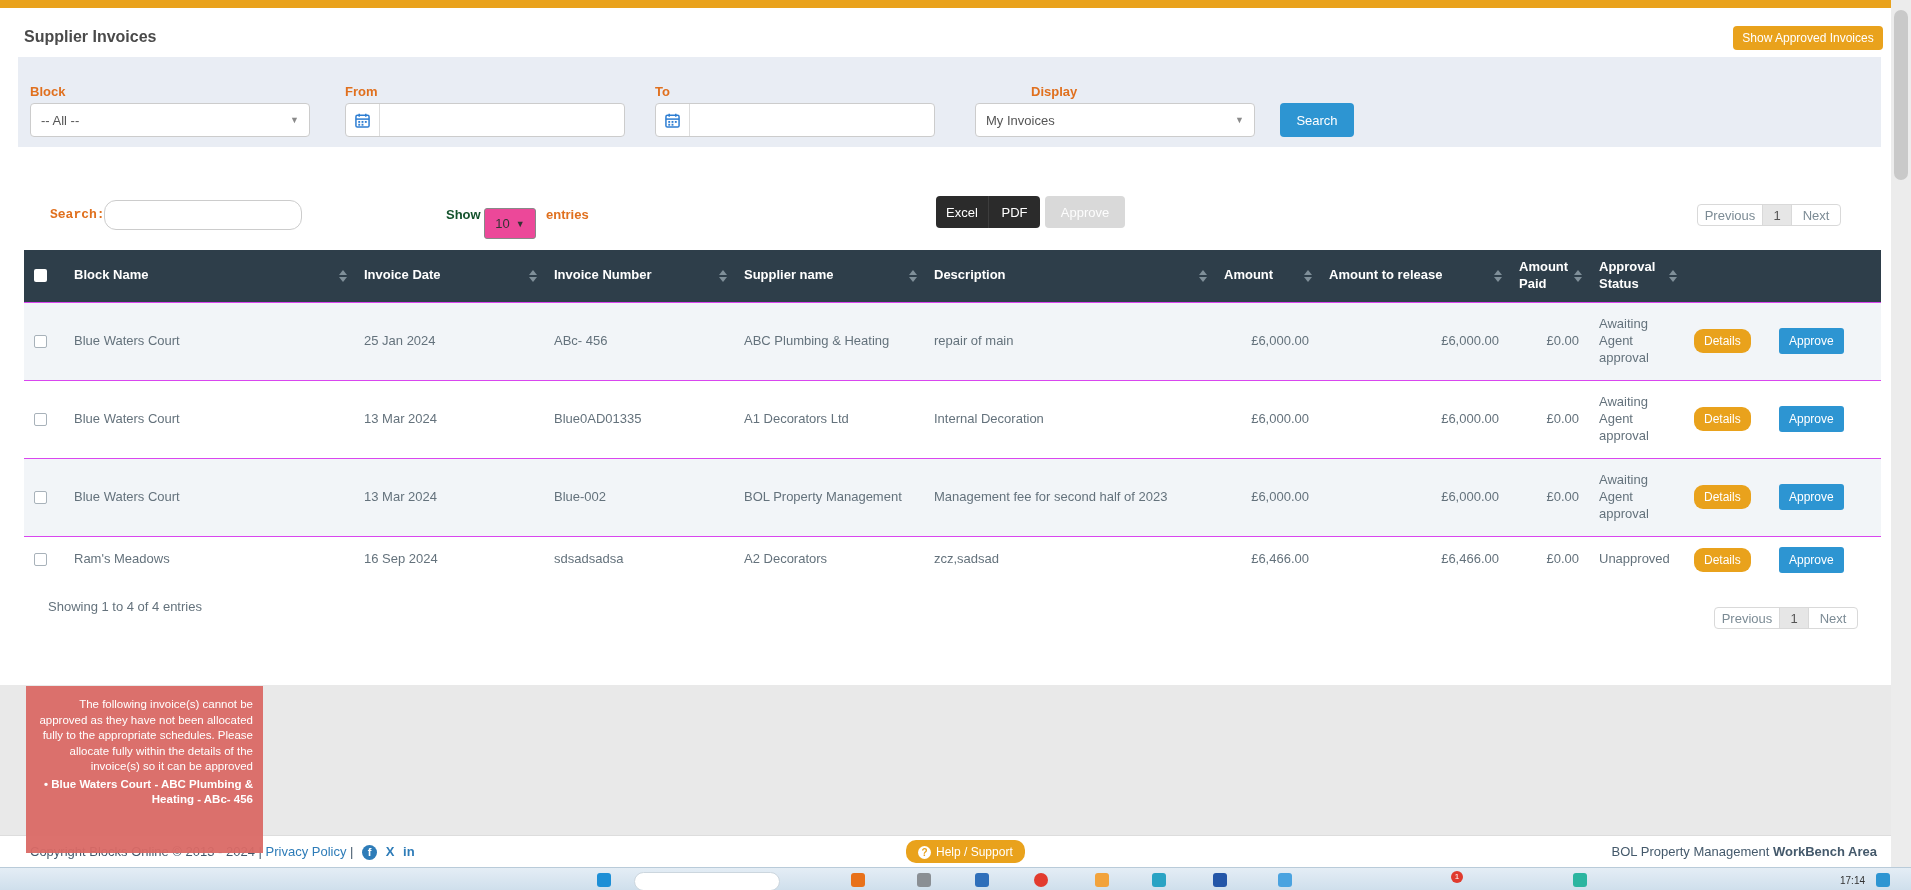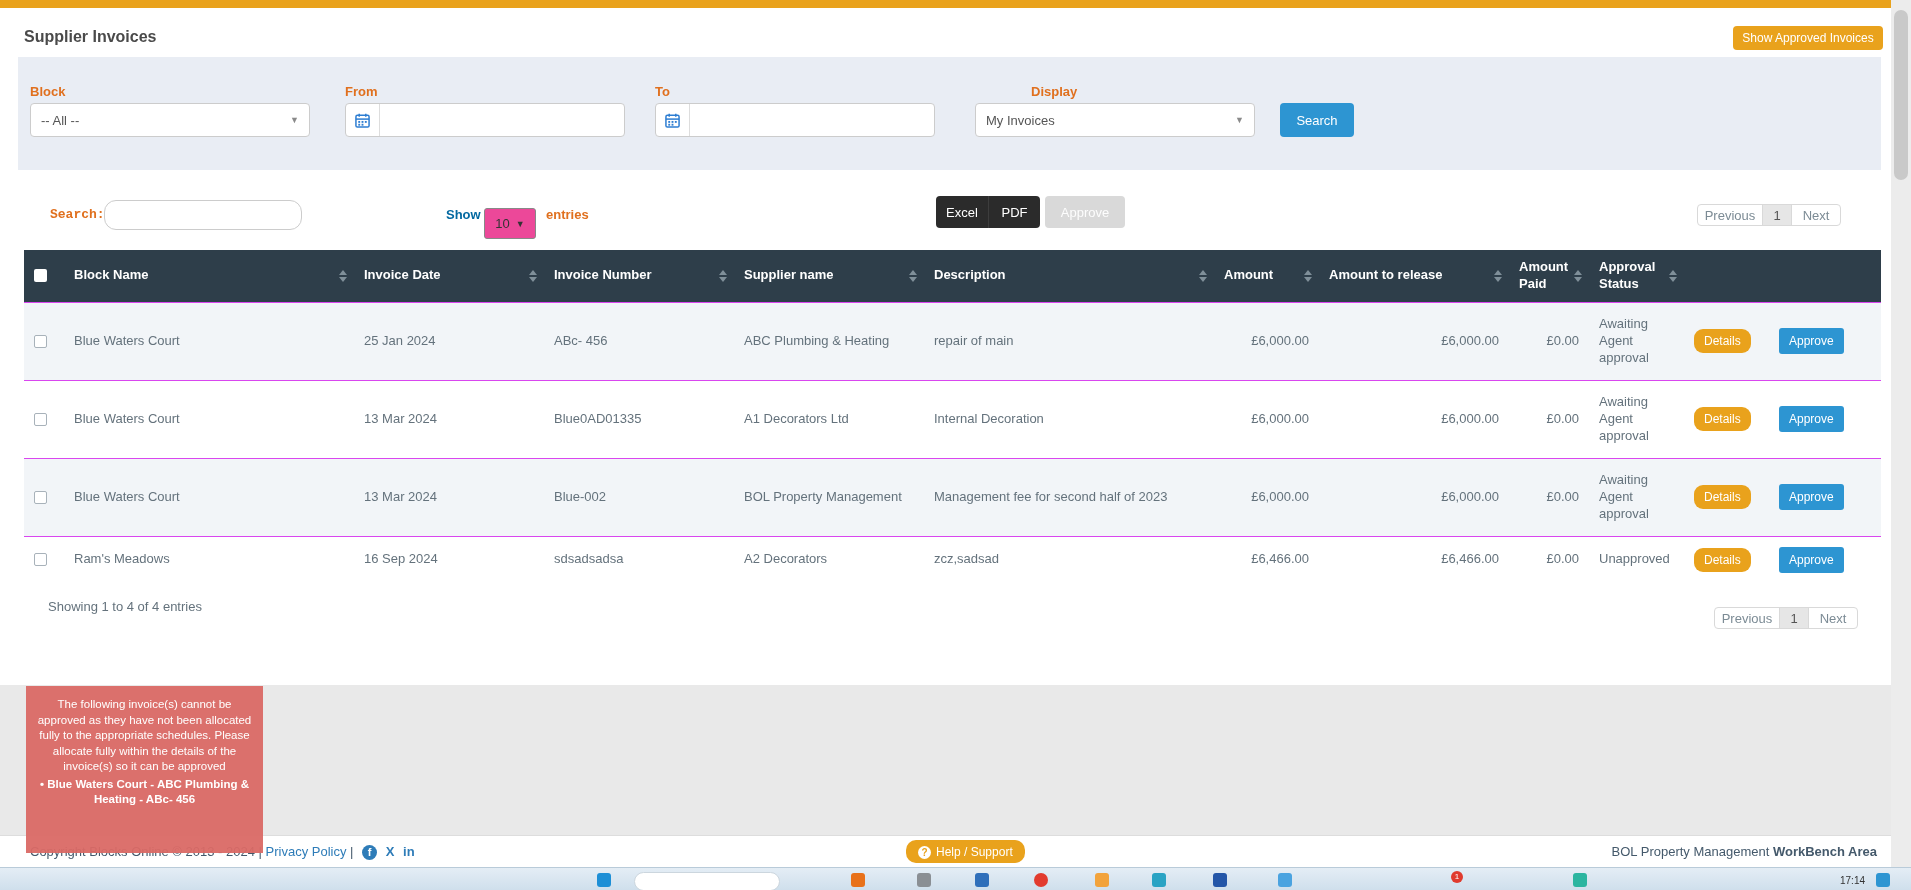--- a/index.html
+++ b/index.html
@@ -8,40 +8,40 @@
   .abs { position:absolute; }
 
   
   #orange-strip { left:0; top:8; width:1911px; height:8px; background:#E9A21C; }
   #page-header  { left:0; top:16px; width:1911px; height:41px; background:#fff; }
   #page-title   { left:24px; top:12px; font-size:16px; font-weight:bold; color:#4a4a4a;text-align:right; }
   #show-approved-btn { left:1733px; top:10px; width:150px; height:24px; background:#E9A21C;
       color:#fff; font-size:12px; border:none; border-radius:4px; cursor:pointer; }
 
   
-  #filter-panel { left:18px; top:57px; width:1863px; height:113px; background:#e9edf4; }
+  #filter-panel { left:18px; top:57px; width:1863px; height:90px; background:#e9edf4; }
   .f-label { position:absolute; top:27px; font-size:13px; font-weight:bold; color:#E0701E; }
   .f-select { position:absolute; top:46px; width:280px; height:34px; background:#fff;
       border:1px solid #ccc; border-radius:4px; font-size:13px; color:#555;
       display:flex; align-items:center; padding:0 10px; cursor:pointer; }
   .f-select .caret { margin-left:auto; font-size:9px; color:#8a8a8a; }
   .input-group { position:absolute; top:46px; width:280px; height:34px; background:#fff;
       border:1px solid #ccc; border-radius:4px; display:flex; }
   .ig-addon { width:34px; border-right:1px solid #ddd; display:flex; align-items:center;
       justify-content:center; }
   .ig-input { flex:1; border:none; outline:none; font-size:13px; color:#555;
       padding:0 8px; background:transparent; }
   #search-btn { position:absolute; left:1262px; top:46px; width:74px; height:34px;
       background:#2D95D2; color:#fff; font-size:13px; border:none; border-radius:4px; cursor:pointer; }
 
   
   #tb-search-label { left:50px; top:207px; font-size:13px; font-weight:bold; color:#E0701E;font-family:Liberation Mono, monospace; }
   #tb-search-input { left:104px; top:200px; width:198px; height:30px; border:1px solid #ccc;
       border-radius:12px; padding:0 10px; font-size:13px; color:#555; outline:none; }
-  #tb-show-label { left:446px; top:207px; font-size:13px; font-weight:bold; color:#0369a1; }
+  #tb-show-label { left:446px; top:207px; font-size:13px; font-weight:bold; color:#14532d; }
   #tb-show-select { left:484px; top:199px; width:52px; height:31px; border:1px solid #888;
       border-radius:3px; background:#ec4899; font-size:13px; color:#333; display:flex;
       align-items:center; justify-content:center; gap:6px; cursor:pointer;margin-top:9px; }
   #tb-show-select .caret { font-size:9px; color:#333; }
   #tb-entries-label { left:546px; top:207px; font-size:13px; font-weight:bold; color:#E0701E; }
   #export-group { left:936px; top:196px; height:32px; display:flex; border-radius:4px; overflow:hidden; }
   .export-btn { background:#2b2b2b; color:#fff; border:none; font-size:13px; width:52px;
       cursor:pointer; }
   #btn-pdf { border-left:1px solid #3d3d3d; }
   #approve-disabled-btn { left:1045px; top:196px; width:80px; height:32px; background:#d9d9d9;
@@ -102,21 +102,21 @@
   #help-btn { position:absolute; left:906px; top:4px; height:23px; background:#E9A21C;
       color:#fff; border:none; border-radius:10px; font-size:12px; padding:0 12px; cursor:pointer; }
   .q-circle { display:inline-block; width:13px; height:13px; border-radius:50%;
       background:#fff; color:#E9A21C; font-size:10px; font-weight:bold; line-height:13px;
       text-align:center; margin-right:5px; }
   #footer-right { position:absolute; right:34px; top:8px; font-size:13px; color:#44596B; }
   #footer-right b { font-weight:bold; }
 
   
   #alert-box { left:26px; top:686px; width:237px; height:167px; background:rgba(218,105,101,0.95);
-      color:#fff; font-size:11.5px; line-height:1.35; text-align:center;
+      color:#fff; font-size:11.5px; line-height:1.35; text-align:right;
       padding:11px 10px; z-index:40; }
   #alert-item { font-weight:bold; display:block; margin-top:2px; }
 
   
   #taskbar { left:0; top:867px; width:1911px; height:23px; z-index:50;
       background:linear-gradient(#e4edf5,#cfdfec); border-top:1px solid #b9cbd9; }
   .tb-icon { position:absolute; top:5px; width:14px; height:14px; border-radius:3px; cursor:pointer; }
   #tb-search-pill { position:absolute; left:634px; top:4px; width:146px; height:19px;
       background:#fff; border:1px solid #ccd6de; border-radius:10px; cursor:text; }
   #tb-badge { position:absolute; left:1451px; top:3px; width:12px; height:12px;

